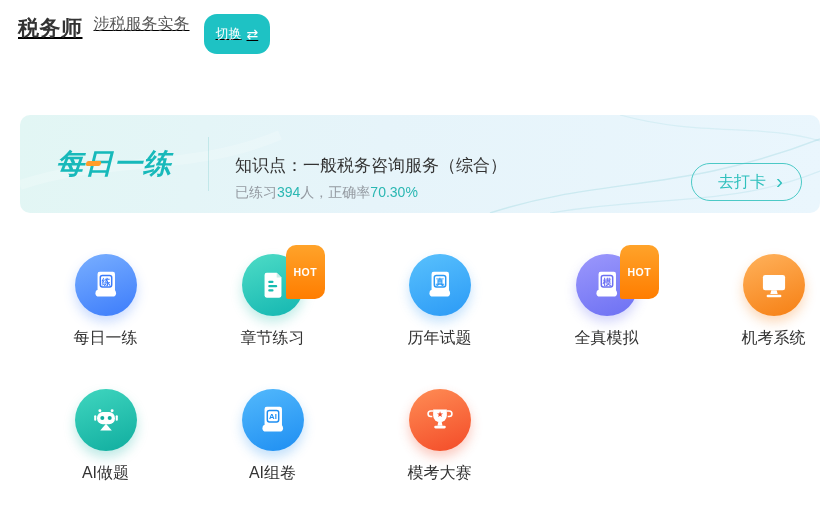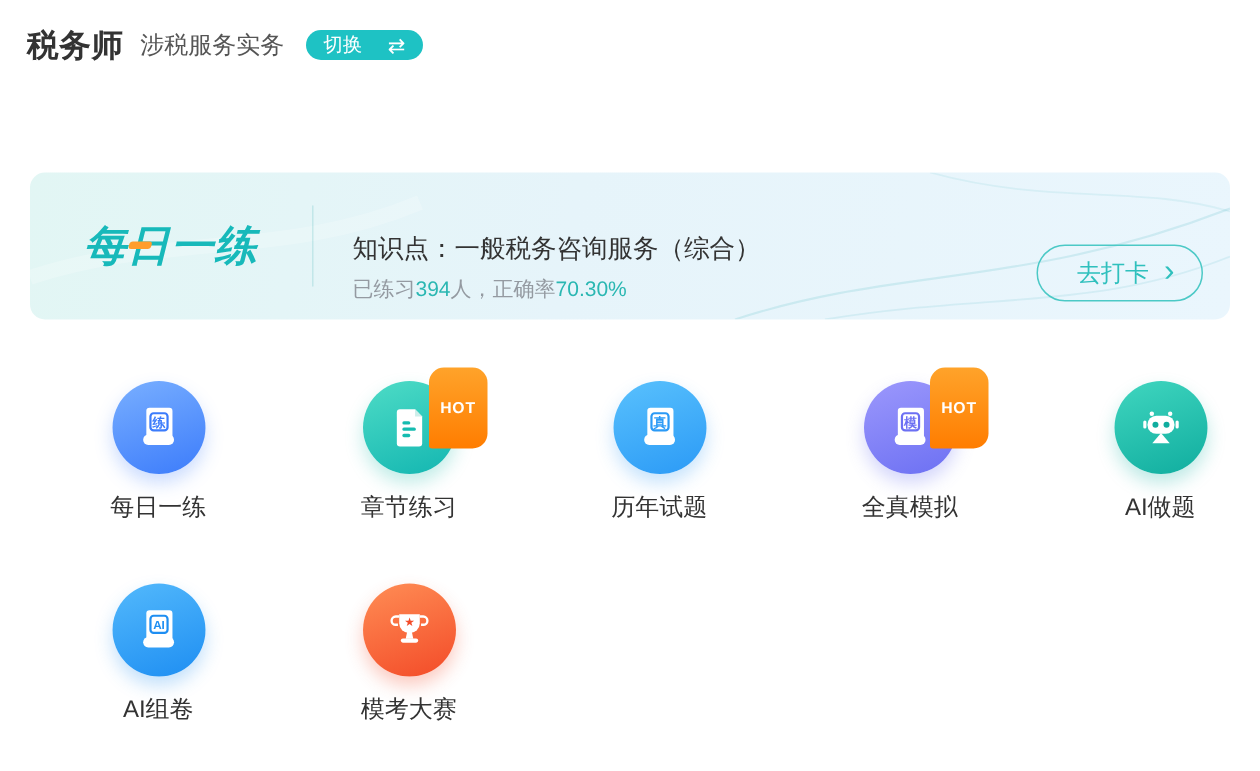--- a/index.html
+++ b/index.html
@@ -1,25 +1,25 @@
 <!DOCTYPE html>
 <html><head>
 <meta charset="utf-8">
 <style>
   * { margin:0; padding:0; box-sizing:border-box; }
   html,body { width:840px; height:514px; background:#fff; overflow:hidden;
     font-family:"Liberation Sans","DejaVu Sans",sans-serif; }
 
   
-  .hdr { display:flex; align-items:center; padding:14px 0 0 18px; height:46px; }
+  .hdr { display:flex; padding:14px 0 0 18px; height:46px;text-decoration:underline; }
   .hdr h1 { font-size:21px; font-weight:bold; color:#333; letter-spacing:.5px; }
   .hdr .subtitle { font-size:16px; color:#555; margin-left:11px; }
   .switch-pill { margin-left:14px; background:#1ec2c4; color:#fff; border:none;
-    border-radius:13px; height:20px; padding:0 12px; font-size:13px;
-    display:inline-flex; align-items:center; gap:17px; cursor:pointer;
+    border-radius:13px; height:40px; padding:0 12px; font-size:13px;
+    display:inline-flex; align-items:center; gap:5px; cursor:pointer;
     font-family:inherit; }
   .switch-pill .swap { font-size:14px; line-height:1; }
 
   
   .banner { position:relative; margin:69px 20px 0; height:98px; border-radius:10px;
     display:flex; align-items:center; overflow:hidden;
     background:linear-gradient(100deg,#e2f6f4 0%,#e6f4fa 45%,#eaf6fd 100%); }
   .banner .waves { position:absolute; inset:0; width:100%; height:100%; }
   .logo-wrap { width:188px; flex:none; text-align:center; position:relative; z-index:1; }
   .logo-text { font-size:28px; font-weight:bold; font-style:italic; color:#17b9ba;
@@ -147,20 +147,30 @@
         <rect x="10" y="5.5" width="16.5" height="19.5" rx="2" fill="#fff"></rect>
         <rect x="8" y="22.5" width="19.5" height="6.5" rx="3.2" fill="#fff"></rect>
         <rect x="12.6" y="9" width="10.8" height="10.8" rx="2" stroke-width="1.4" class="s-purple"></rect>
         <text x="18" y="17.7" text-anchor="middle" font-size="8.2" class="t-purple">模</text>
       </svg>
       <span class="hot">HOT</span>
     </div>
     <div class="flabel">全真模拟</div>
   </div>
 
+  <div class="feature">
+    <div class="circle g-orange">
+      <svg viewBox="0 0 36 36">
+        <rect x="7.5" y="8.5" width="21" height="14.5" rx="2.2" fill="#fff"></rect>
+        <path d="M15.5 23 h5 l1 3.5 h-7 z" fill="#fff"></path>
+        <rect x="11" y="27.2" width="14" height="2.4" rx="1.2" fill="#fff"></rect>
+      </svg>
+    </div>
+    <div class="flabel">机考系统</div>
+  </div>
 
   <div class="feature">
     <div class="circle g-green">
       <svg viewBox="0 0 36 36">
         <circle cx="12.2" cy="9.3" r="1.4" fill="#fff"></circle>
         <circle cx="23.8" cy="9.3" r="1.4" fill="#fff"></circle>
         <rect x="9.5" y="10.5" width="17" height="11.5" rx="5.5" fill="#fff"></rect>
         <rect x="6.8" y="13.5" width="2" height="5.2" rx="1" fill="#fff"></rect>
         <rect x="27.2" y="13.5" width="2" height="5.2" rx="1" fill="#fff"></rect>
         <circle cx="14.5" cy="16.2" r="1.9" class="f-green"></circle>

